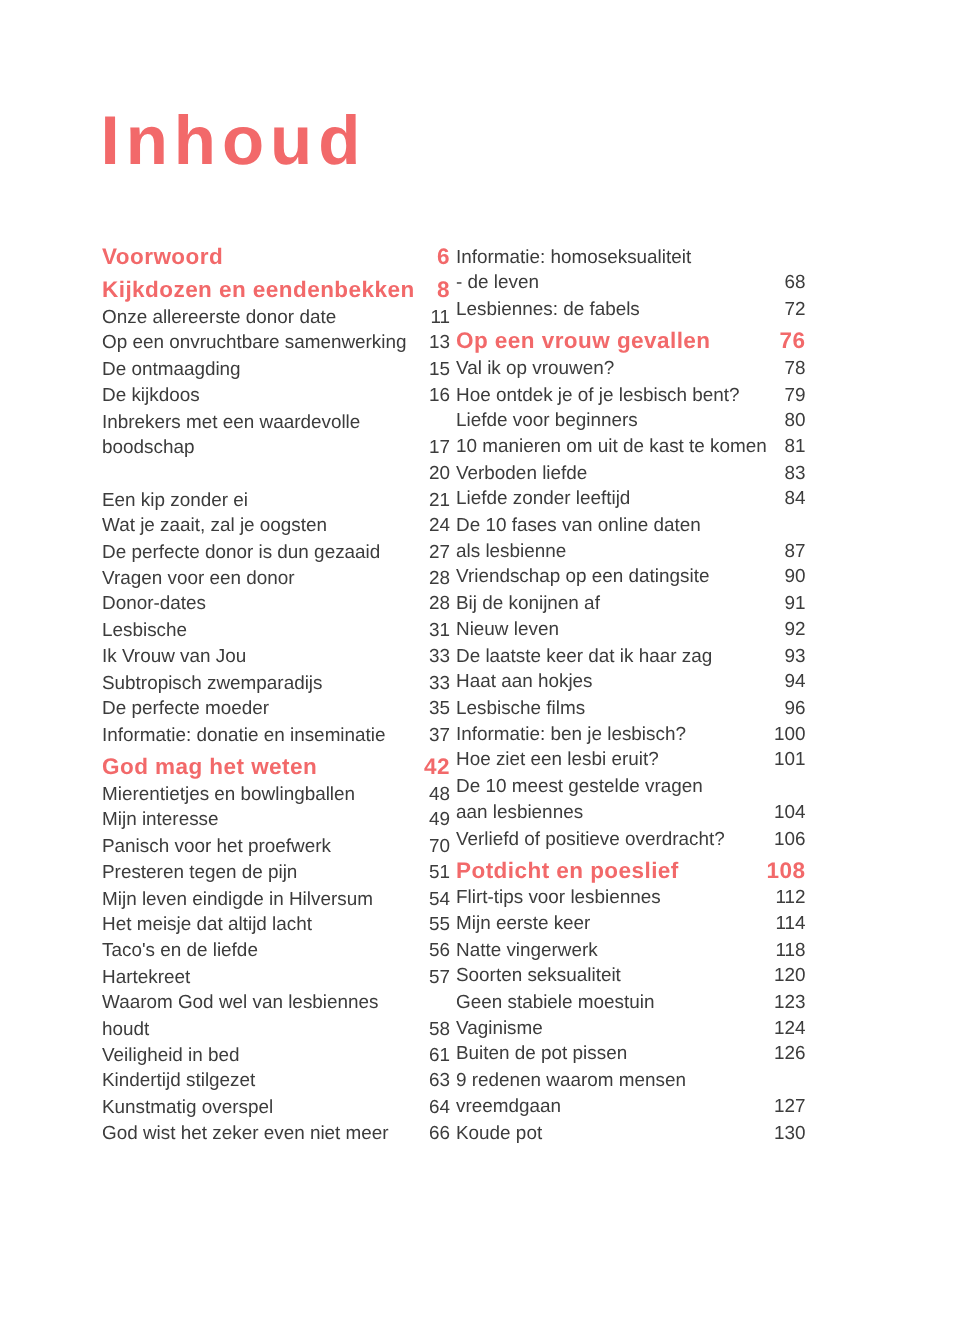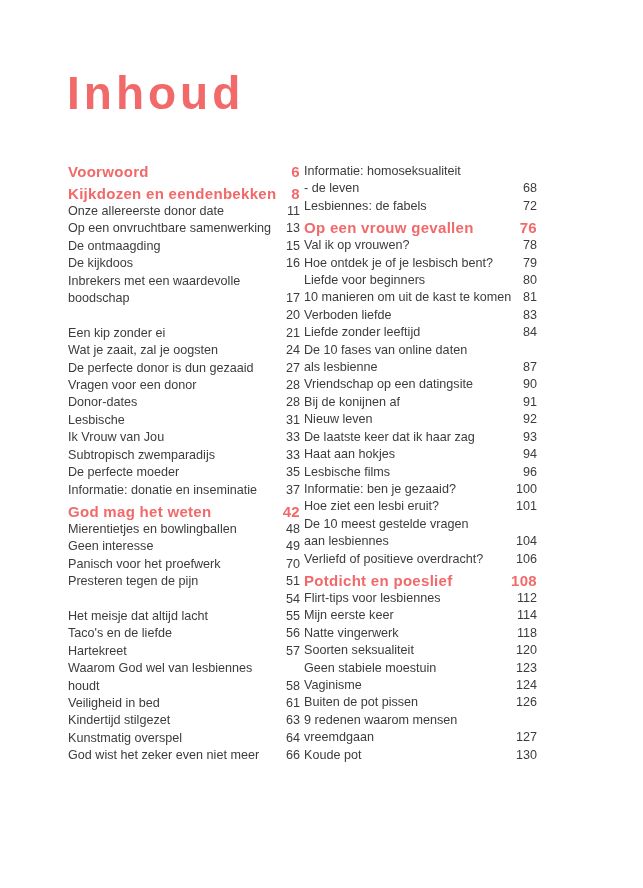--- a/index.html
+++ b/index.html
@@ -101,32 +101,33 @@
         </div>
         <div class="row heading">
           <span class="label">God mag het weten</span>
           <span class="num">42</span>
         </div>
         <div class="row">
           <span class="label">Mierentietjes en bowlingballen</span>
           <span class="num">48</span>
         </div>
         <div class="row">
-          <span class="label">Geen interesse</span>
+          <span class="label">Mijn interesse</span>
           <span class="num">49</span>
         </div>
         <div class="row">
           <span class="label">Panisch voor het proefwerk</span>
           <span class="num">70</span>
         </div>
         <div class="row">
           <span class="label">Presteren tegen de pijn</span>
           <span class="num">51</span>
         </div>
         <div class="row">
+          <span class="label">Mijn leven eindigde in Hilversum</span>
           <span class="num">54</span>
         </div>
         <div class="row">
           <span class="label">Het meisje dat altijd lacht</span>
           <span class="num">55</span>
         </div>
         <div class="row">
           <span class="label">Taco's en de liefde</span>
           <span class="num">56</span>
         </div>
@@ -223,21 +224,21 @@
         </div>
         <div class="row">
           <span class="label">Haat aan hokjes</span>
           <span class="num">94</span>
         </div>
         <div class="row">
           <span class="label">Lesbische films</span>
           <span class="num">96</span>
         </div>
         <div class="row">
-          <span class="label">Informatie: ben je gezaaid?</span>
+          <span class="label">Informatie: ben je lesbisch?</span>
           <span class="num">100</span>
         </div>
         <div class="row">
           <span class="label">Hoe ziet een lesbi eruit?</span>
           <span class="num">101</span>
         </div>
         <div class="row">
           <span class="label">De 10 meest gestelde vragen</span>
         </div>
         <div class="row">

